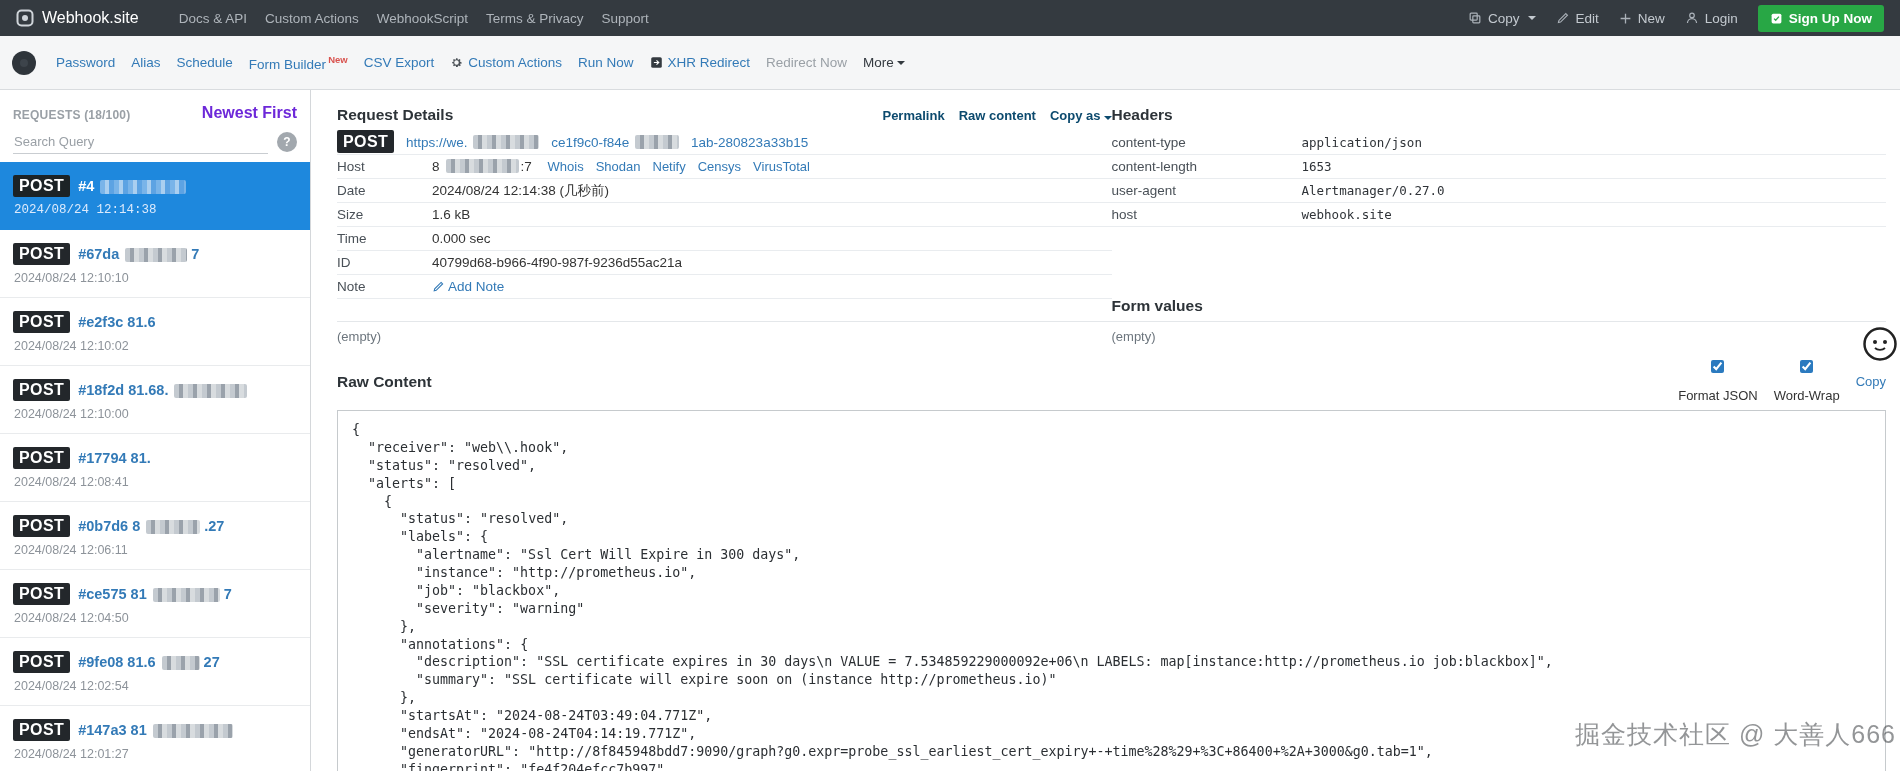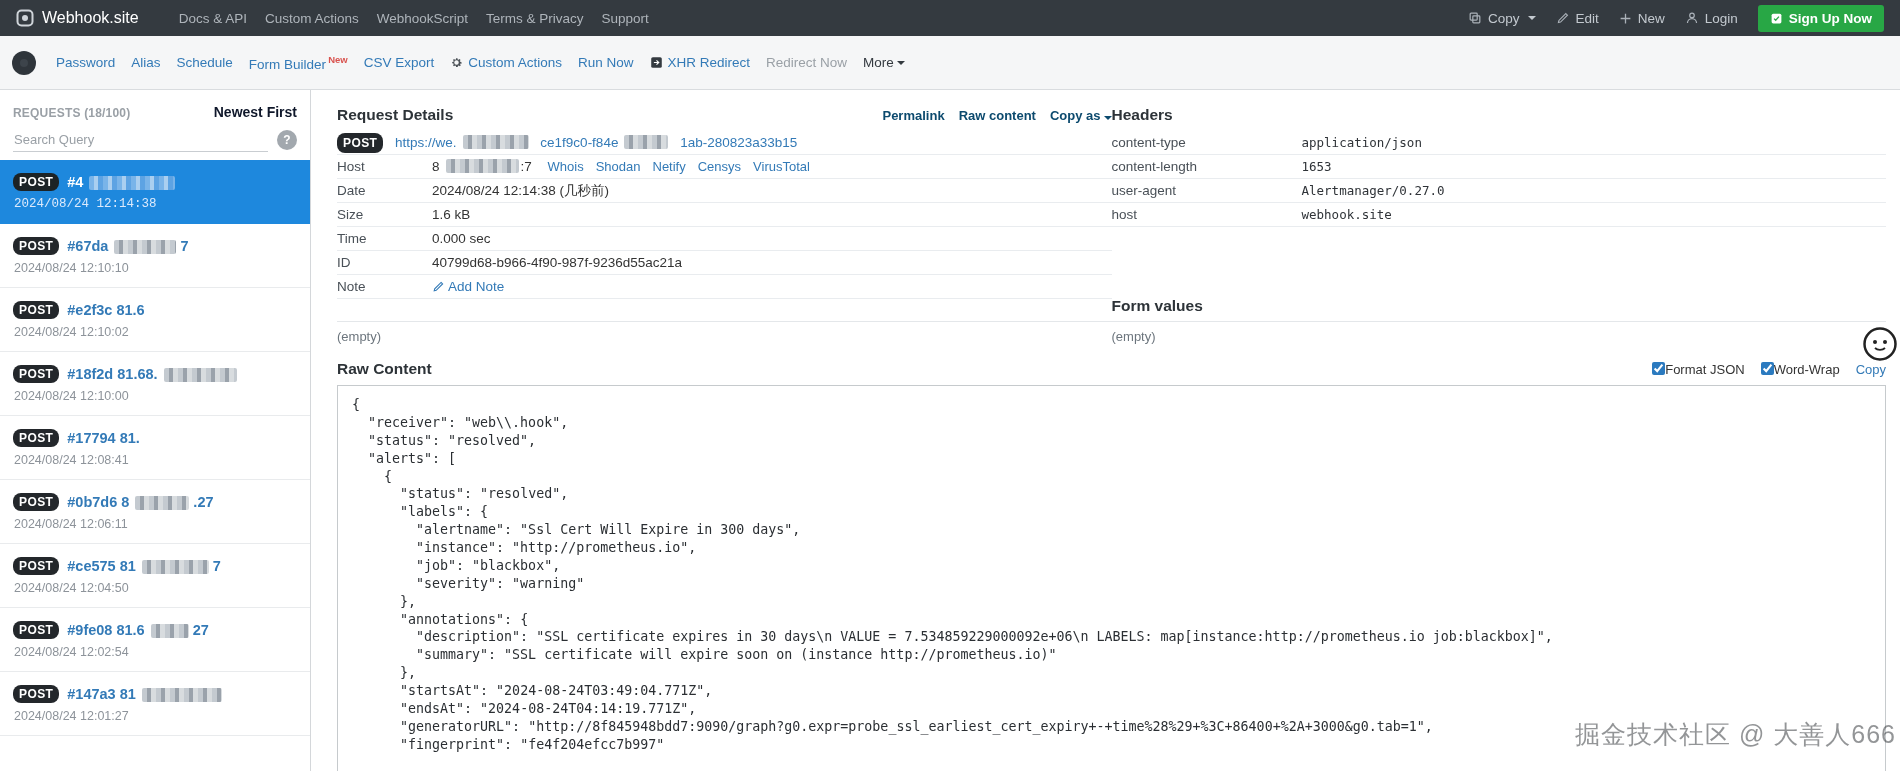--- a/index.html
+++ b/index.html
@@ -28,29 +28,29 @@
   .circle-btn { width:24px; height:24px; border-radius:50%; background:#2f353b; border:none; cursor:pointer; position:relative; flex:none; margin-right:4px; }
   .circle-btn::after { content:""; position:absolute; left:8px; top:8px; width:8px; height:8px; border-radius:50%; background:#3d444b; }
 
   
   .layout { display:flex; height:697px; }
 
   
   .sidebar { width:311px; border-right:1px solid #d4d7da; display:flex; flex-direction:column; flex:none; }
   .sb-head { display:flex; justify-content:space-between; align-items:flex-end; padding:14px 13px 2px; }
   .sb-title { font-size:12px; font-weight:700; color:#9aa0a6; letter-spacing:.2px; }
-  .sb-sort { font-size:14px; font-weight:700; color:#0f172a; }
+  .sb-sort { font-size:16px; font-weight:700; color:#6d28d9; }
   .sb-search { display:flex; align-items:center; gap:9px; padding:6px 13px 8px; }
   .search-input { flex:1; border:none; border-bottom:1px solid #c9cdd1; font-size:13px; padding:4px 1px; outline:none; color:#333; font-family:inherit; background:transparent; }
   .search-input::placeholder { color:#9aa0a6; }
   .help-btn { width:20px; height:20px; border-radius:50%; background:#a2a8ae; color:#fff; border:none; font-size:12px; font-weight:700; cursor:pointer; line-height:18px; text-align:center; flex:none; }
   .req-list { flex:1; overflow:hidden; }
   .req-item { padding:13px 13px 12px; border-bottom:1px solid #e9ebed; cursor:pointer; }
   .req-item .line1 { display:flex; align-items:center; }
-  .badge { background:#23272b; color:#fff; font-size:12px; font-weight:700; padding:3px 6px; border-radius:8px; letter-spacing:.4px; line-height:1; flex:none; }
+  .badge { background:#23272b; color:#fff; font-size:16px; font-weight:700; padding:3px 6px; border-radius:2px; letter-spacing:.4px; line-height:1; flex:none; }
   .req-id { color:#337ab7; font-weight:700; font-size:14.5px; margin-left:8px; white-space:pre; }
   .req-id.suffix { margin-left:2px; }
   .req-time { font-size:12.5px; color:#8d939a; margin-top:6px; padding-left:1px; }
   .req-item.selected { background:#1e88dd; border-bottom-color:#1e88dd; }
   .req-item.selected .req-id { color:#fff; }
   .req-item.selected .req-time { color:#dceafc;font-family:Liberation Mono, monospace; }
   .req-item.selected .badge { background:#1c2326; }
 
   
   .blur { display:inline-block; height:14px; margin:0 2px -2px 6px; border-radius:2px;
@@ -76,21 +76,21 @@
   td.mono { font-family:"DejaVu Sans Mono", monospace; font-size:12.5px; color:#2f3338; }
   .pencil { display:inline-block; vertical-align:-2px; margin-right:4px; }
   .empty-sec { margin-top:auto; padding-top:16px; }
   .rule { border-bottom:1px solid #e4e7ea; margin-top:6px; }
   .empty-txt { font-size:13px; color:#6c757d; padding:7px 0 4px; }
 
   
   .raw-sec { margin-top:12px; display:flex; flex-direction:column; flex:1; min-height:0; }
   .raw-head { display:flex; align-items:center; }
   .raw-controls { margin-left:auto; display:flex; align-items:center; gap:16px; font-size:13px; color:#333; }
-  .raw-controls label { display:flex; gap:0; cursor:pointer; }
+  .raw-controls label { display:flex; align-items:center; gap:15px; cursor:pointer;flex-direction:column; }
   .raw-controls input { accent-color:#2b7abf; width:13px; height:13px; }
   .raw-controls a { color:#337ab7; }
   pre.code { margin-top:7px; border:1px solid #c6cacd; border-bottom:0; background:#fff; padding:10px 14px;
     font-family:"DejaVu Sans Mono", monospace; font-size:13.3px; line-height:1.345; color:#2b2f33;
     white-space:pre-wrap; word-break:break-all; flex:1; overflow:hidden; }
 
   
   .watermark { position:absolute; right:4px; bottom:20px; font-size:25px; color:rgba(40,44,48,.5); letter-spacing:1px; }
   .mascot { position:absolute; right:2px; top:326px; width:36px; height:36px; }
 </style>

